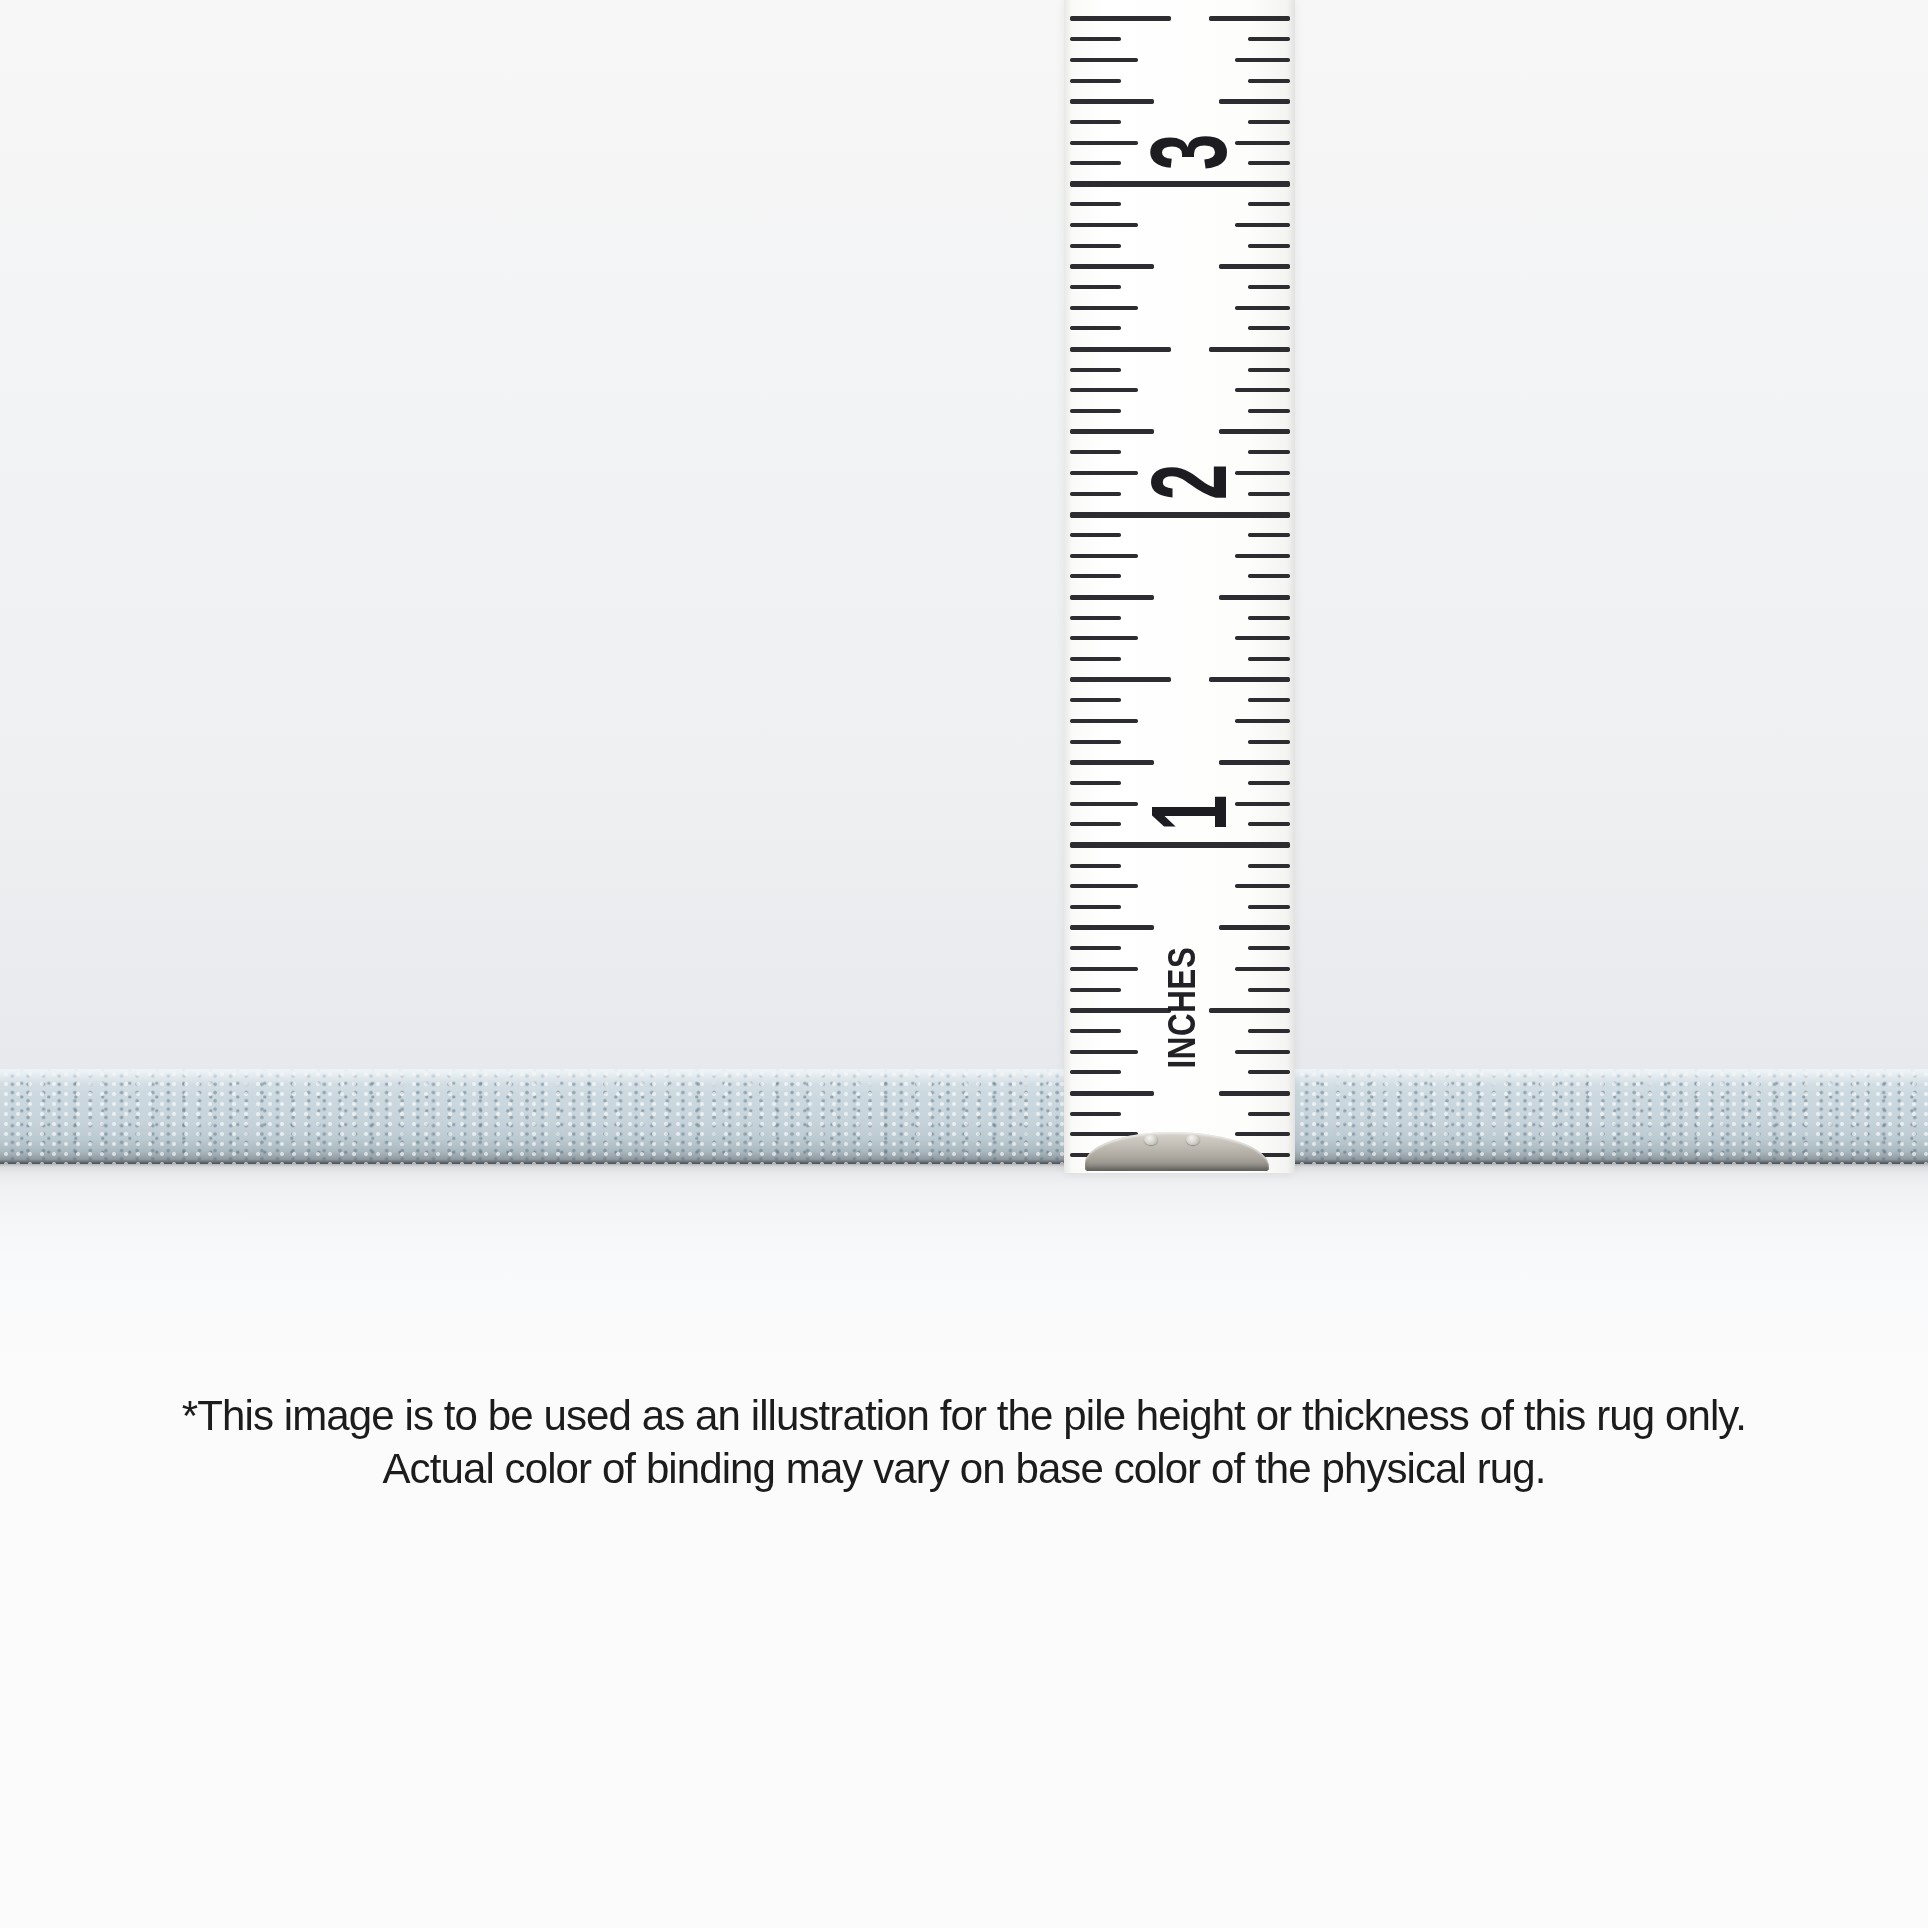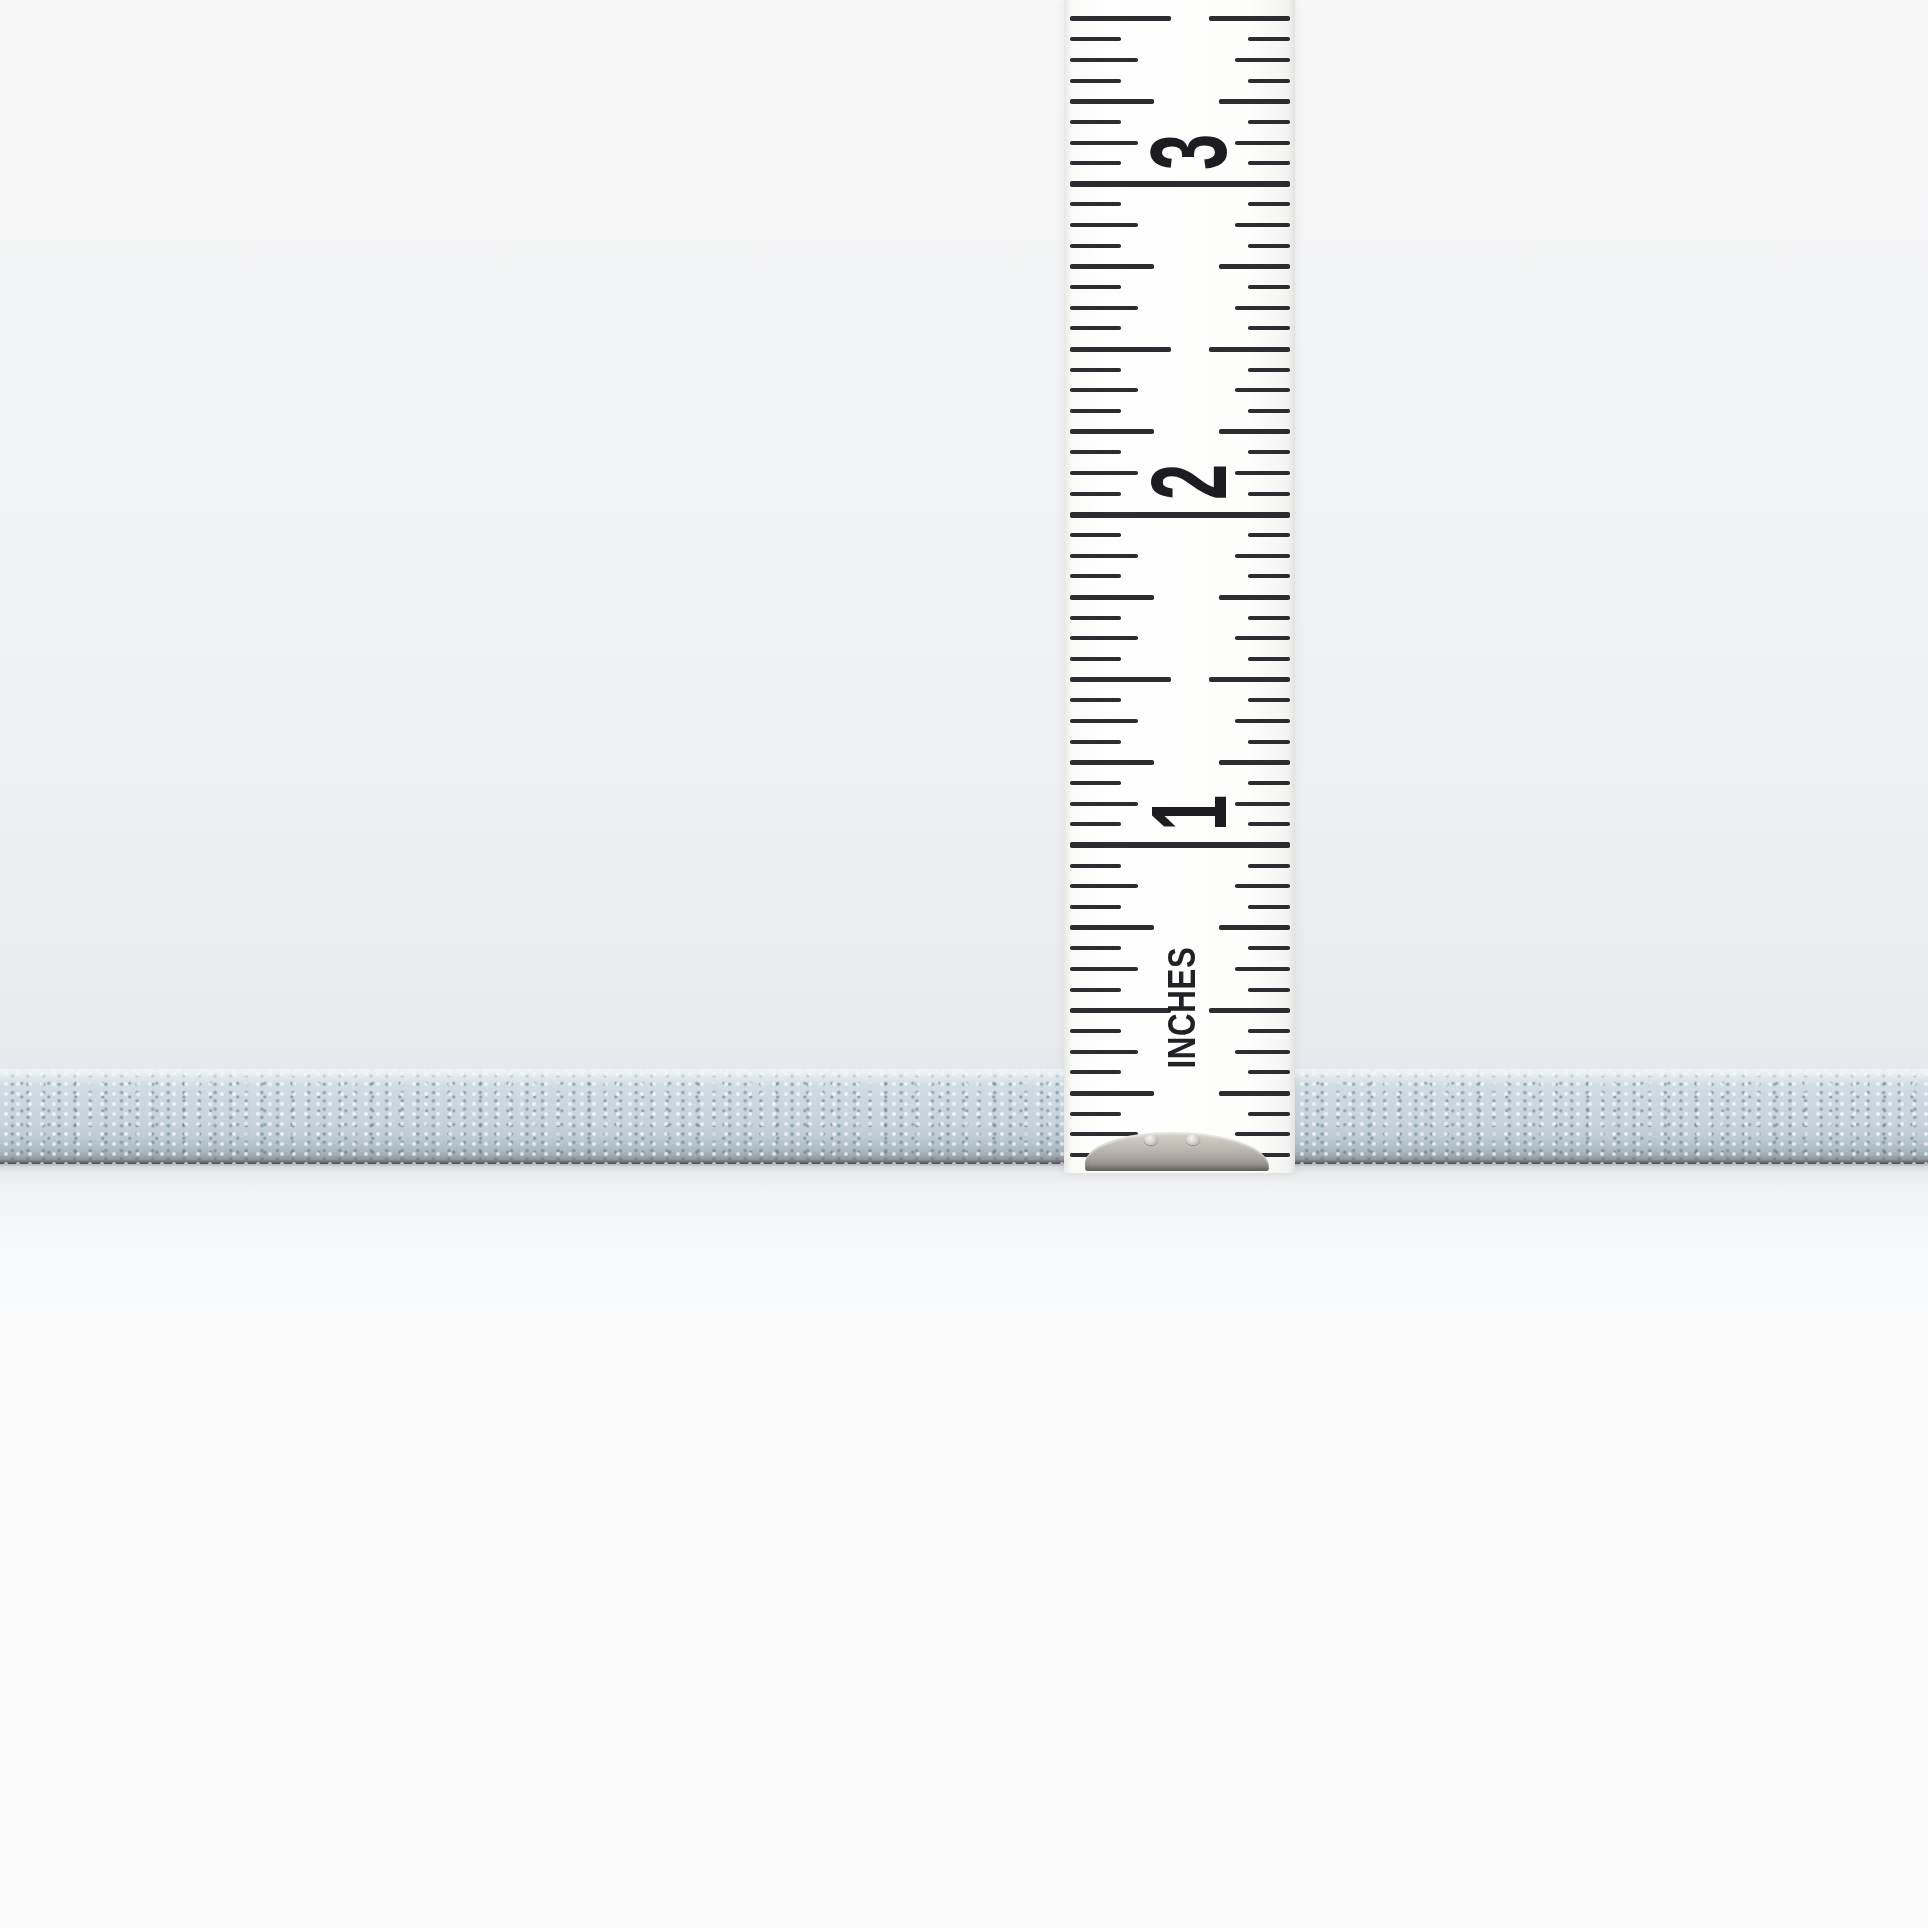--- a/index.html
+++ b/index.html
@@ -212,14 +212,18 @@
       <div class="numbox" style="left: 42px; top: 69px;">
         <span class="num">3</span>
       </div>
     </div>
 
   <div class="tab">
     <div class="rivet r1"></div>
     <div class="rivet r2"></div>
   </div>
 
+  <div class="caption">
+    <div>*This image is to be used as an illustration for the pile height or thickness of this rug only.</div>
+    <div>Actual color of binding may vary on base color of the physical rug.</div>
+  </div>
 </div>
 
 
 </body></html>

